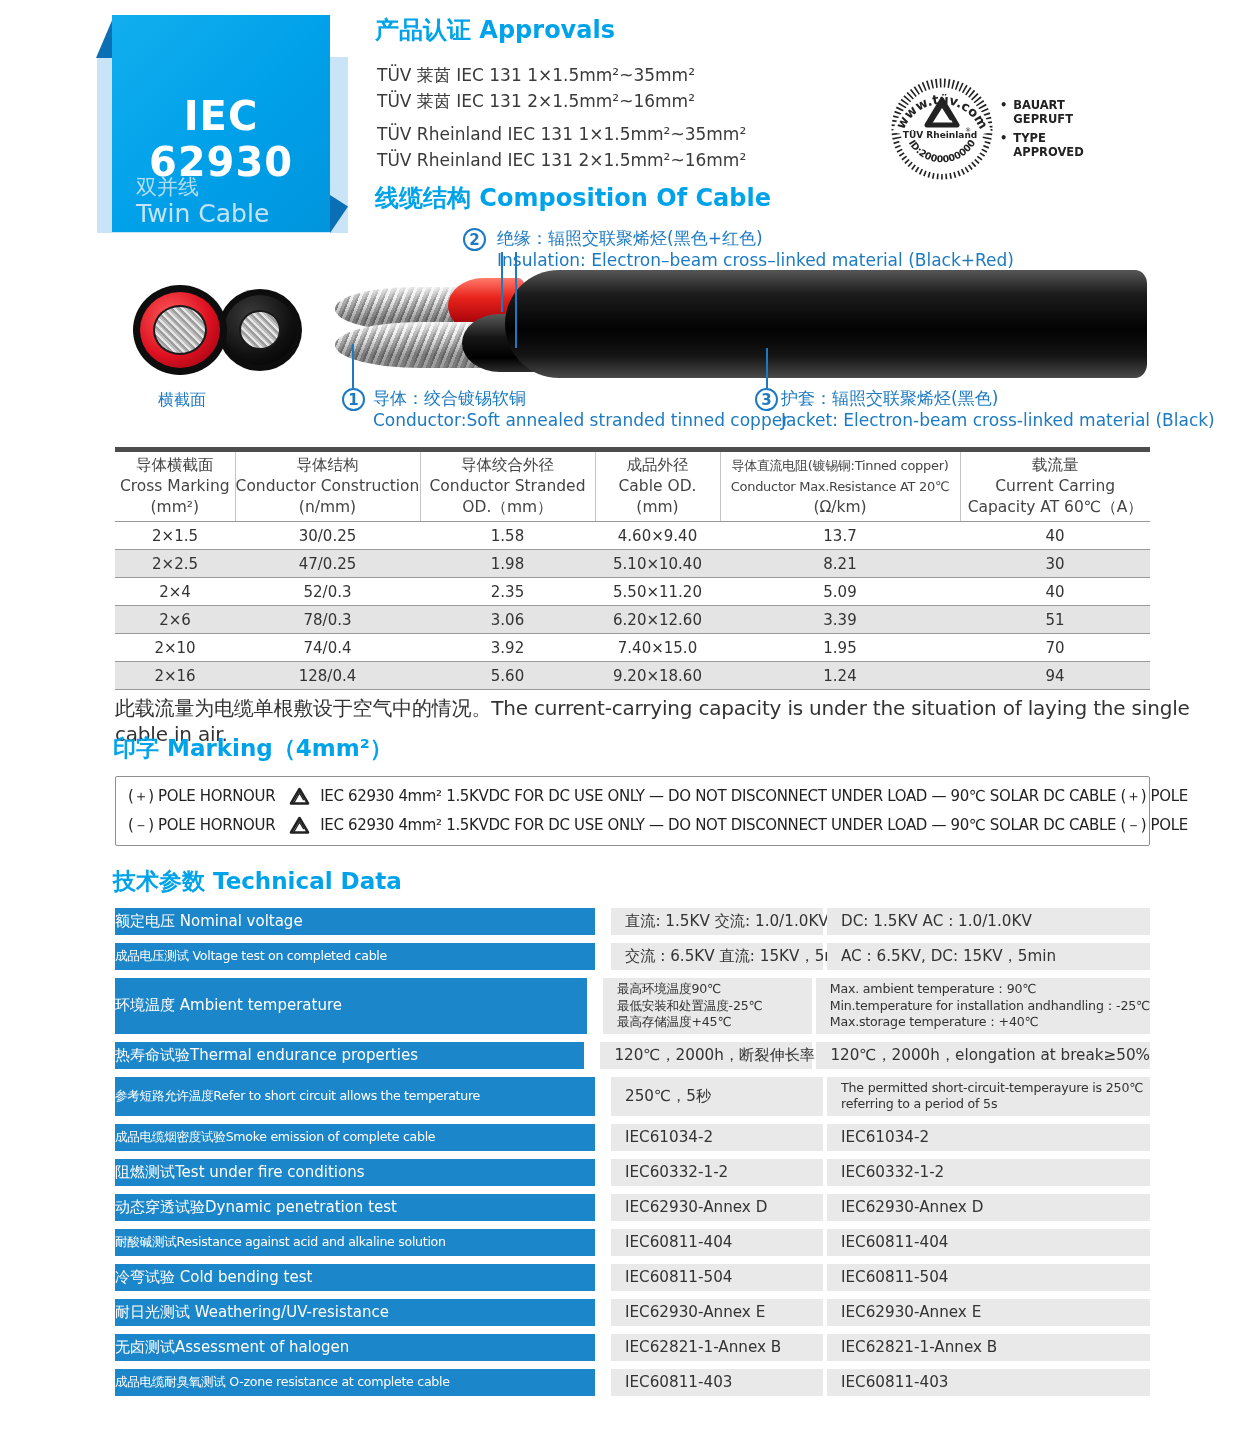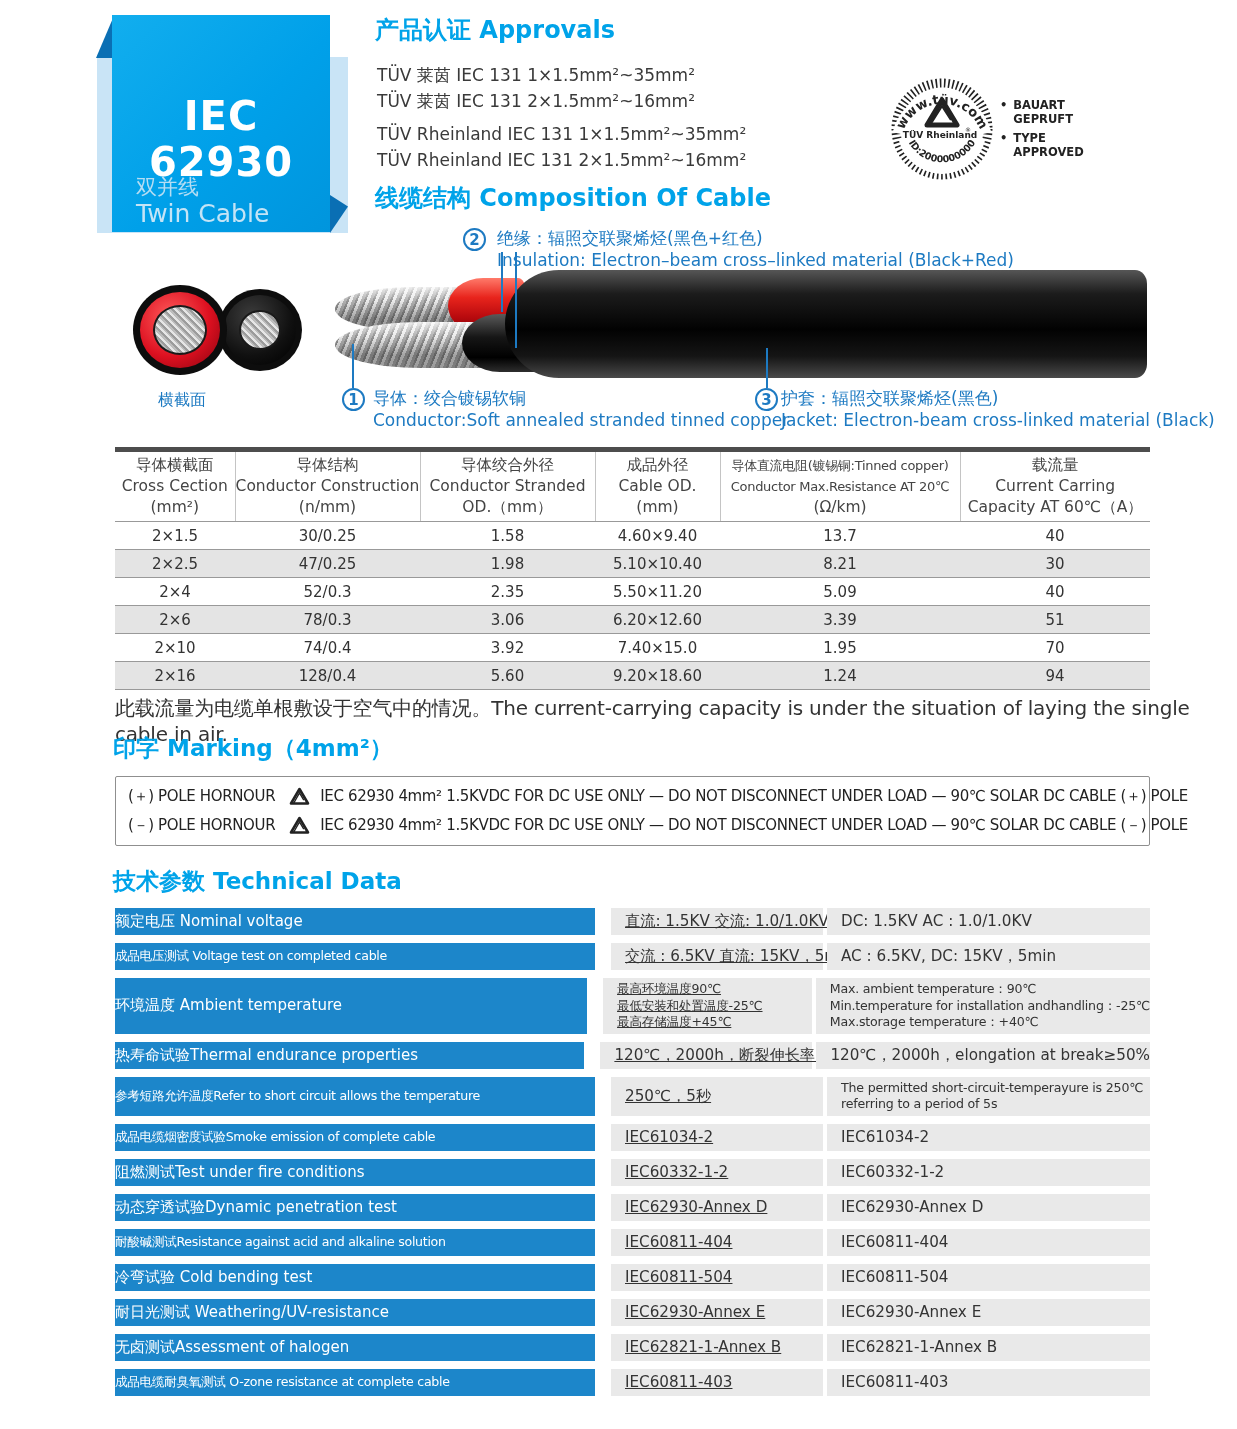--- a/index.html
+++ b/index.html
@@ -98,21 +98,21 @@
   .mark-text{}
 
   
   #tech-rows{position:absolute;left:115px;top:908px;width:1035px;}
   .trow{display:flex;margin-bottom:8px;}
   .tlabel{width:480px;min-height:27px;background:#1c86ca;color:#fff;display:flex;align-items:center;
     padding-left:0;box-sizing:border-box;font-size:15px;margin-right:16px;}
   .tlabel.small{font-size:12.6px;letter-spacing:-0.3px;}
   .tcell{background:#e9e9e9;min-height:27px;box-sizing:border-box;padding:3px 0 3px 14px;
     display:flex;flex-direction:column;justify-content:center;}
-  .tcell.mid{width:212px;margin-right:4px;text-decoration:underline;}
+  .tcell.mid{width:212px;margin-right:4px;}
   .tcell.right{flex:1;}
   .tline{font-size:15.2px;line-height:21px;color:#333;white-space:nowrap;}
   .tcell.multi .tline{font-size:12.6px;line-height:16.5px;letter-spacing:-0.2px;}
 </style>
 </head>
 <body>
 
 <div id="page">
 
   <div class="badge-shadow"></div>
@@ -217,21 +217,21 @@
           <col class="c1">
           <col class="c2">
           <col class="c3">
           <col class="c4">
           <col class="c5">
         </colgroup>
       <thead>
           <tr id="spec-head-row">
             <th>
               <div class="h-cn">导体横截面</div>
-              <div class="h-en">Cross Cection</div>
+              <div class="h-en">Cross Marking</div>
               <div class="h-unit">(mm²)</div>
             </th>
             <th>
               <div class="h-cn">导体结构</div>
               <div class="h-en">Conductor Construction</div>
               <div class="h-unit">(n/mm)</div>
             </th>
             <th>
               <div class="h-cn">导体绞合外径</div>
               <div class="h-en">Conductor Stranded</div>

